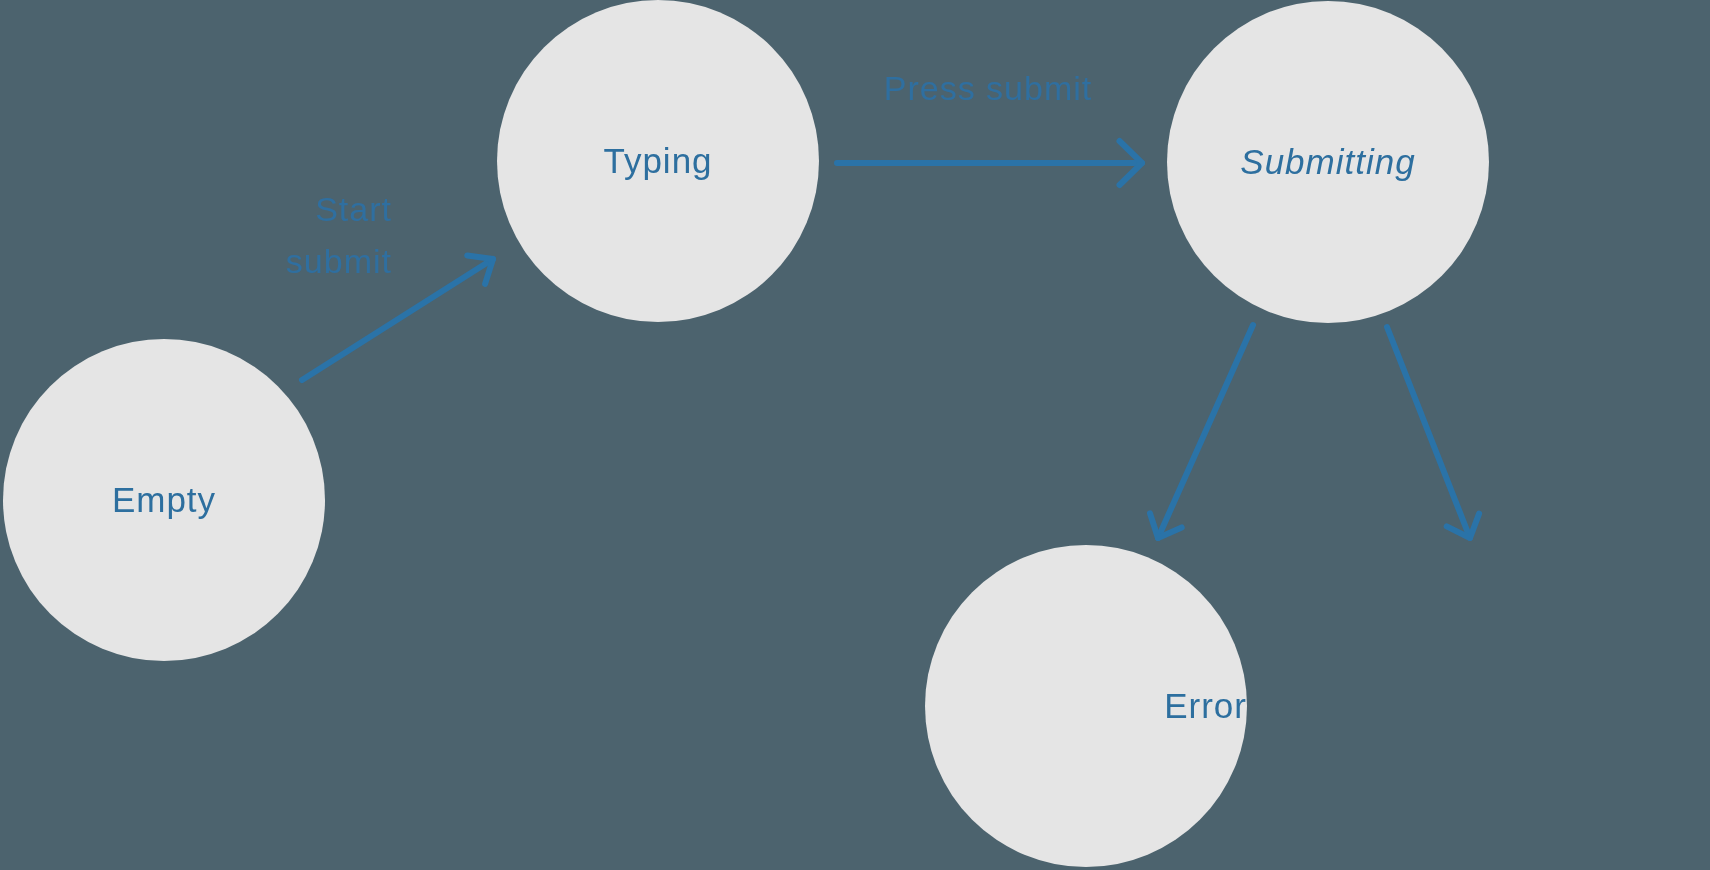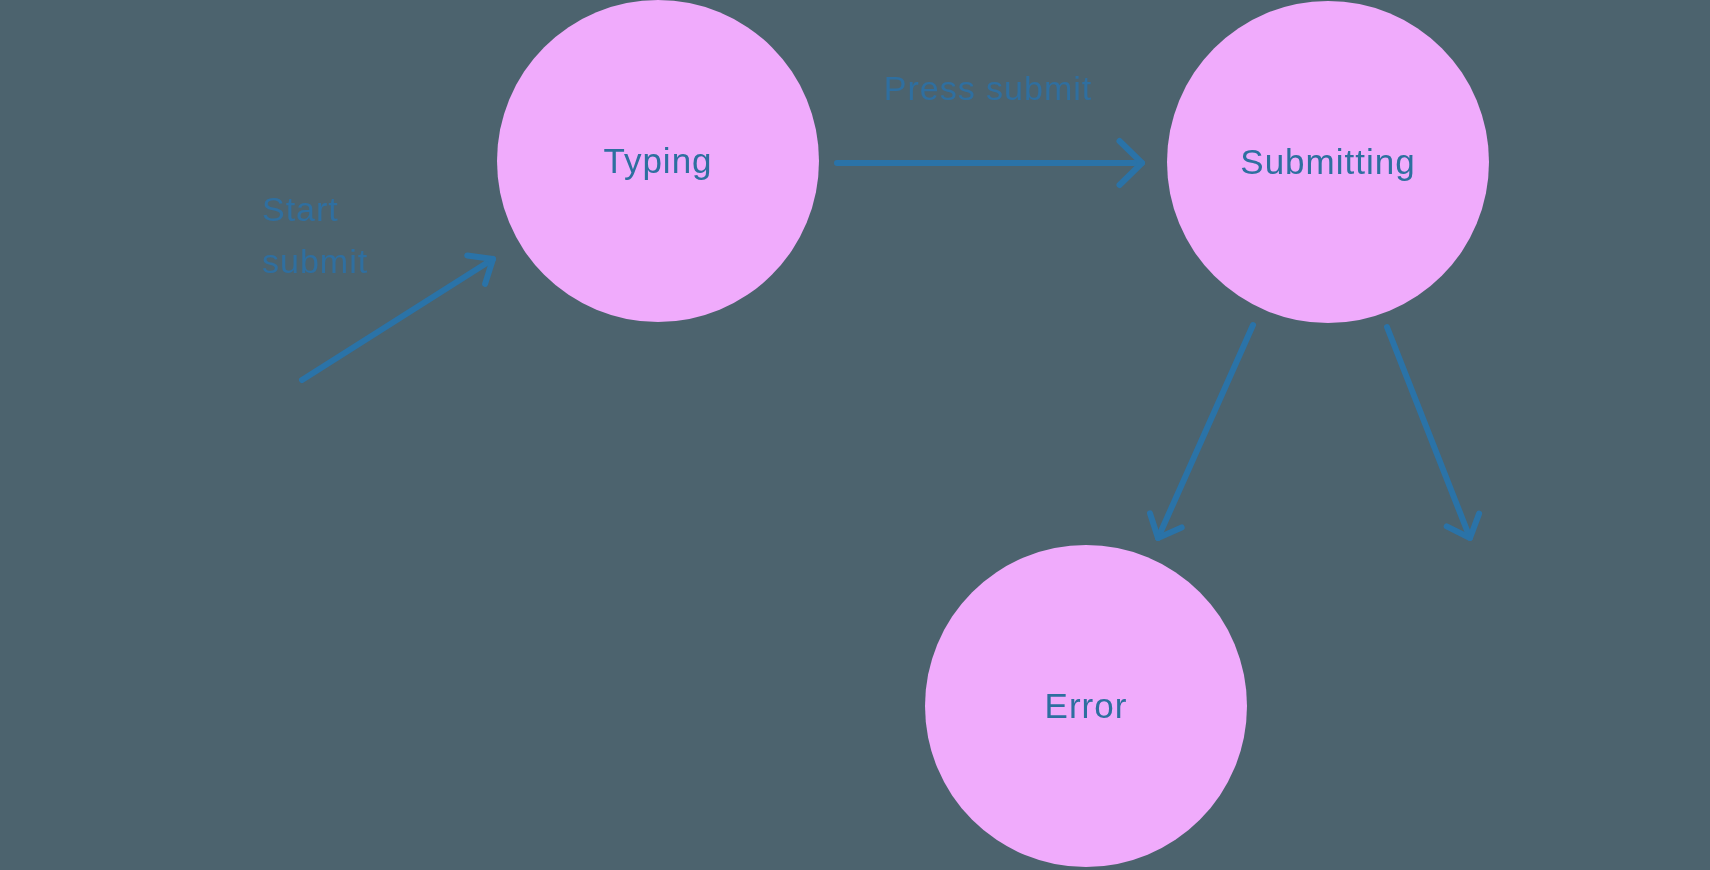--- a/index.html
+++ b/index.html
@@ -28,39 +28,39 @@
     stroke-width: 6;
     fill: none;
     stroke-linecap: round;
     stroke-linejoin: round;
   }
   .node {
     position: absolute;
     width: 322px;
     height: 322px;
     border-radius: 50%;
-    background: #f0abfc;
+    background: #e5e5e5;
     display: flex;
     align-items: center;
     justify-content: center;
   }
   .node span {
     color: #2d6f9f;
     font-size: 35px;
     font-weight: 500;
     letter-spacing: 1px;
   }
   .edge-label {
     position: absolute;
     color: #2f6fa0;
     font-size: 34px;
     font-weight: 500;
     letter-spacing: 1px;
     line-height: 52px;
-    text-align: left;
+    text-align: right;
   }
   .edge-label.nowrap {
     white-space: nowrap;
     transform: translateX(-50%);
   }
 </style>
 </head>
 <body>
 
 <div class="canvas">
@@ -81,30 +81,33 @@
       <path d="M1253 325 L1158 538"></path>
       <path d="M1181.7 527.4 L1158 538 L1150 513.3"></path>
     </g>
 
     <g>
       <path d="M1387 327 L1470 538"></path>
       <path d="M1479.1 513.6 L1470 538 L1446.7 526.4"></path>
     </g>
   </svg>
 
+  <div class="node" style="left:3px; top:339px;">
+    <span>Empty</span>
+  </div>
 
   <div class="node" style="left:497px; top:0px;">
     <span>Typing</span>
   </div>
 
-  <div class="node" style="left:1167px; top:1px;">
+  <div class="node" style="left:1167px; top:1px;font-style:italic;">
     <span>Submitting</span>
   </div>
 
-  <div class="node" style="left:925px; top:545px;">
+  <div class="node" style="left:925px; top:545px;justify-content:flex-end;">
     <span>Error</span>
   </div>
 
 
   <div class="edge-label" style="left:262px; top:183px; width:130px;">Start submit</div>
 
   <div class="edge-label nowrap" style="left:988px; top:62px;">Press submit</div>
 
 
 

